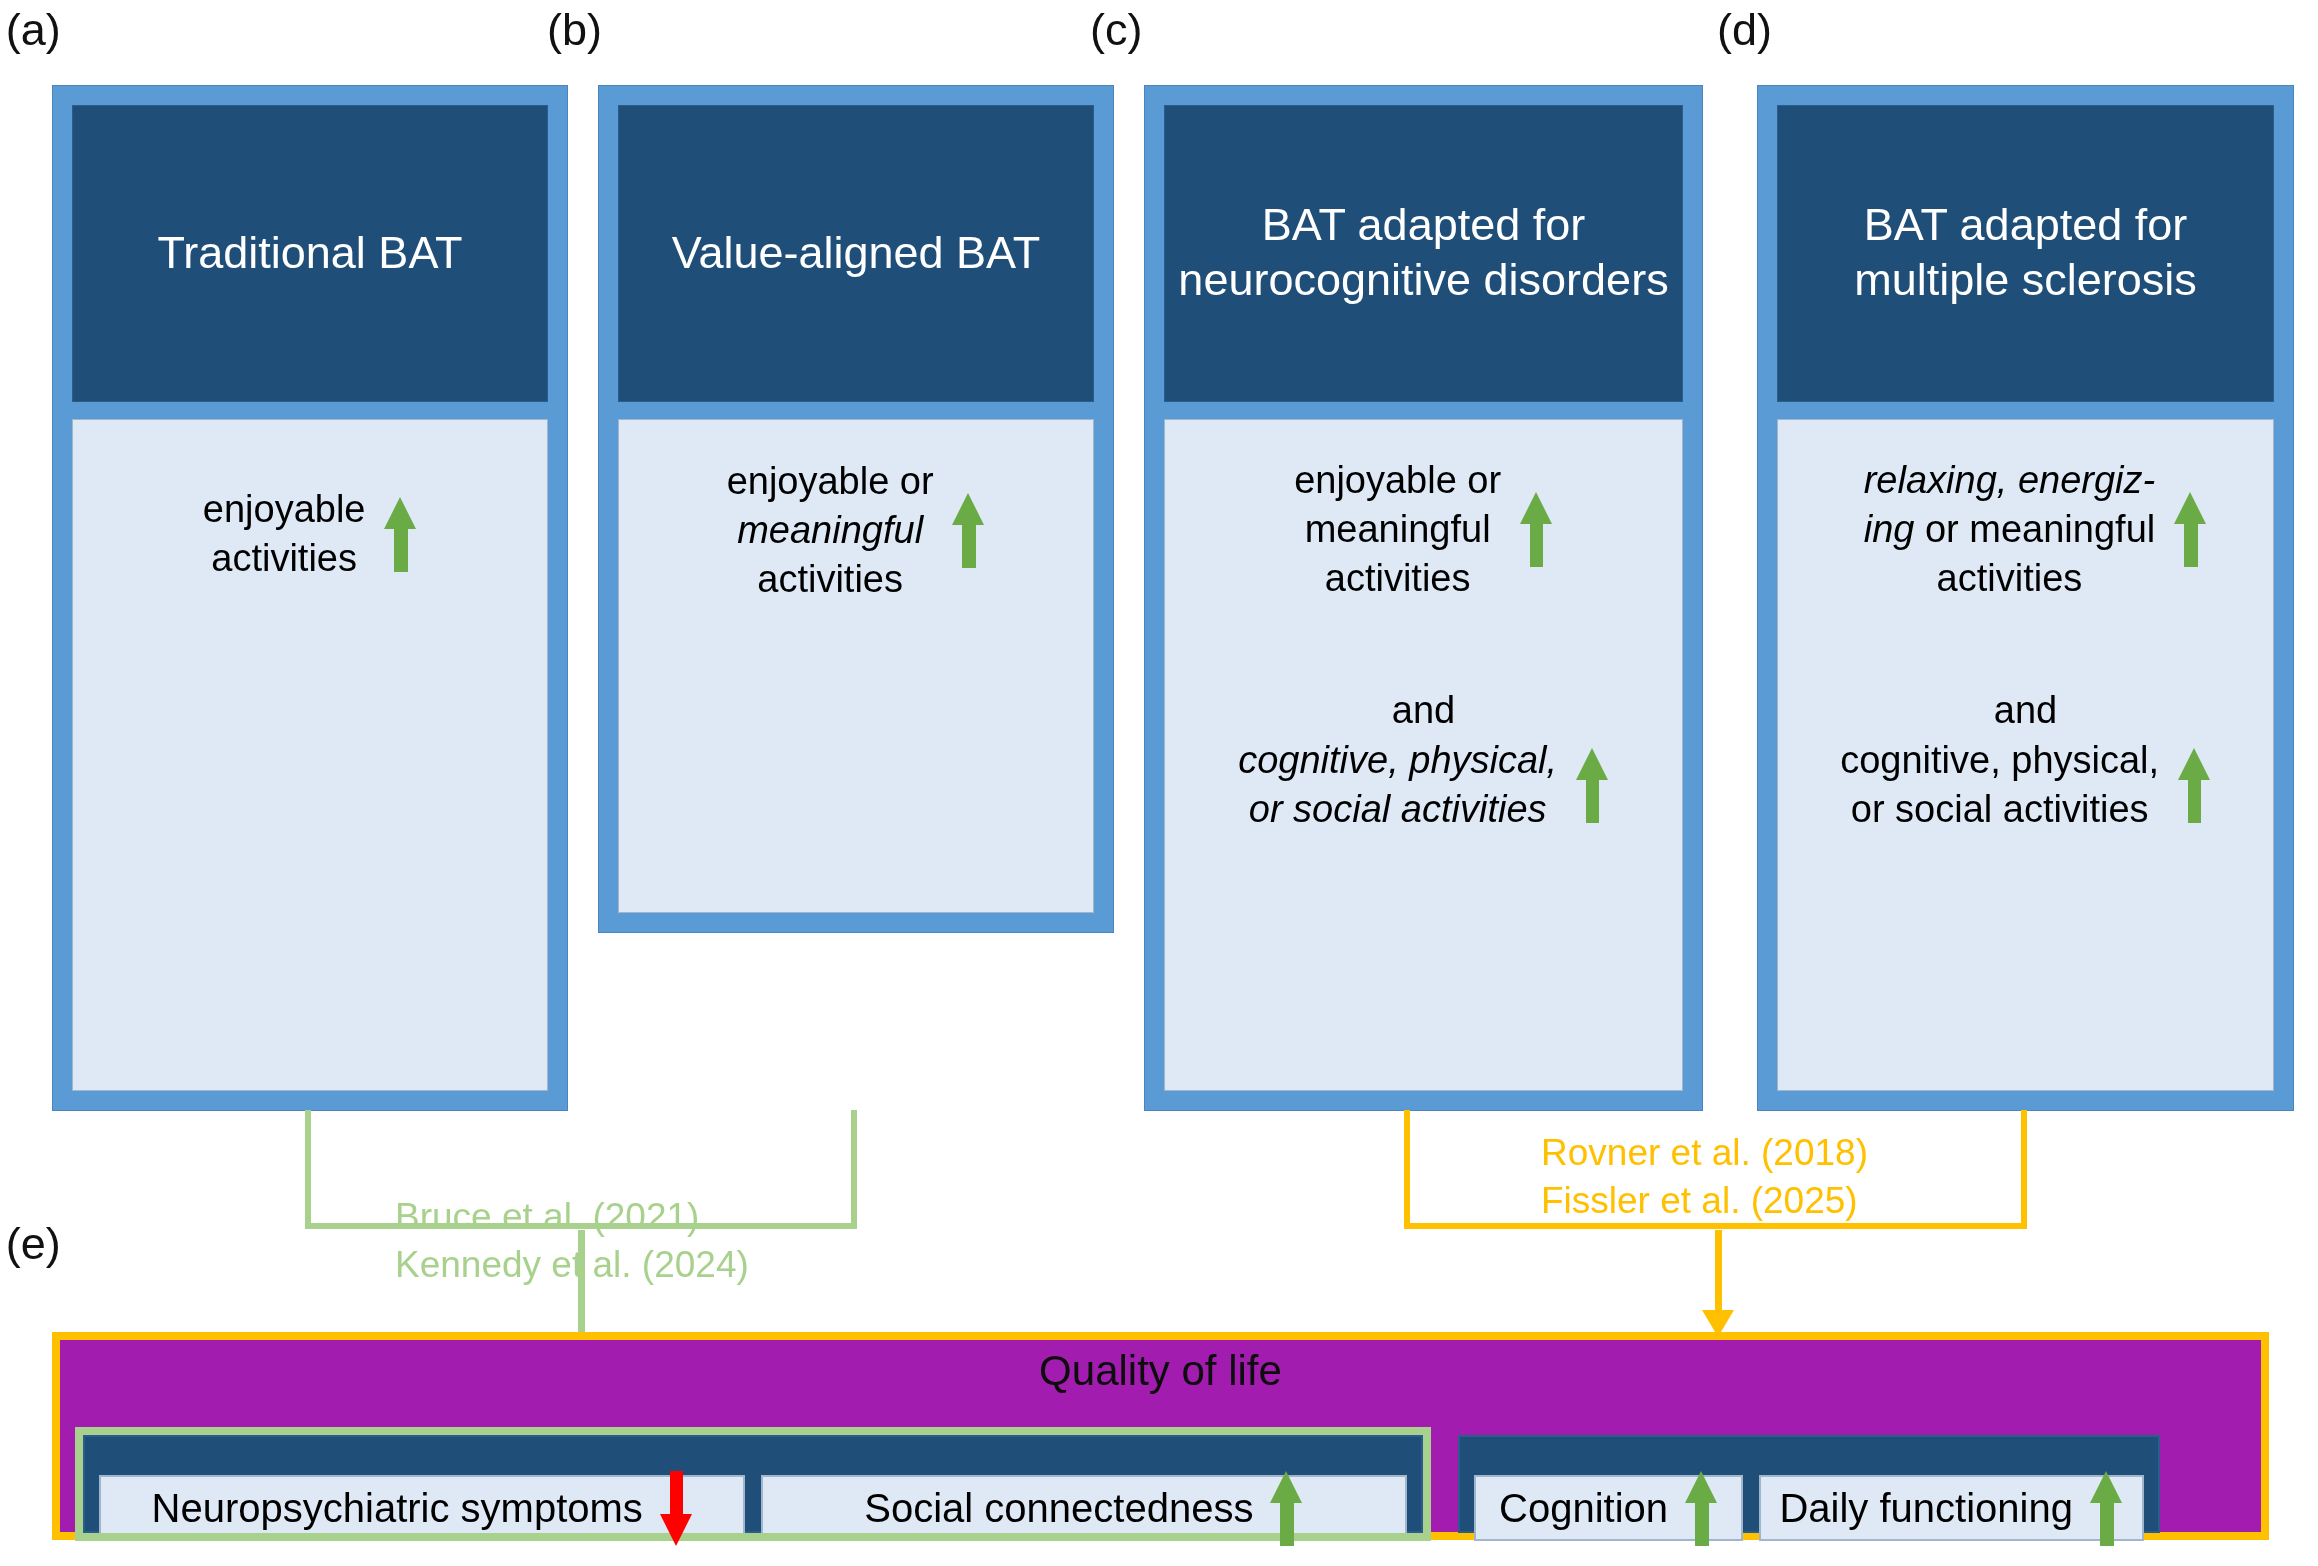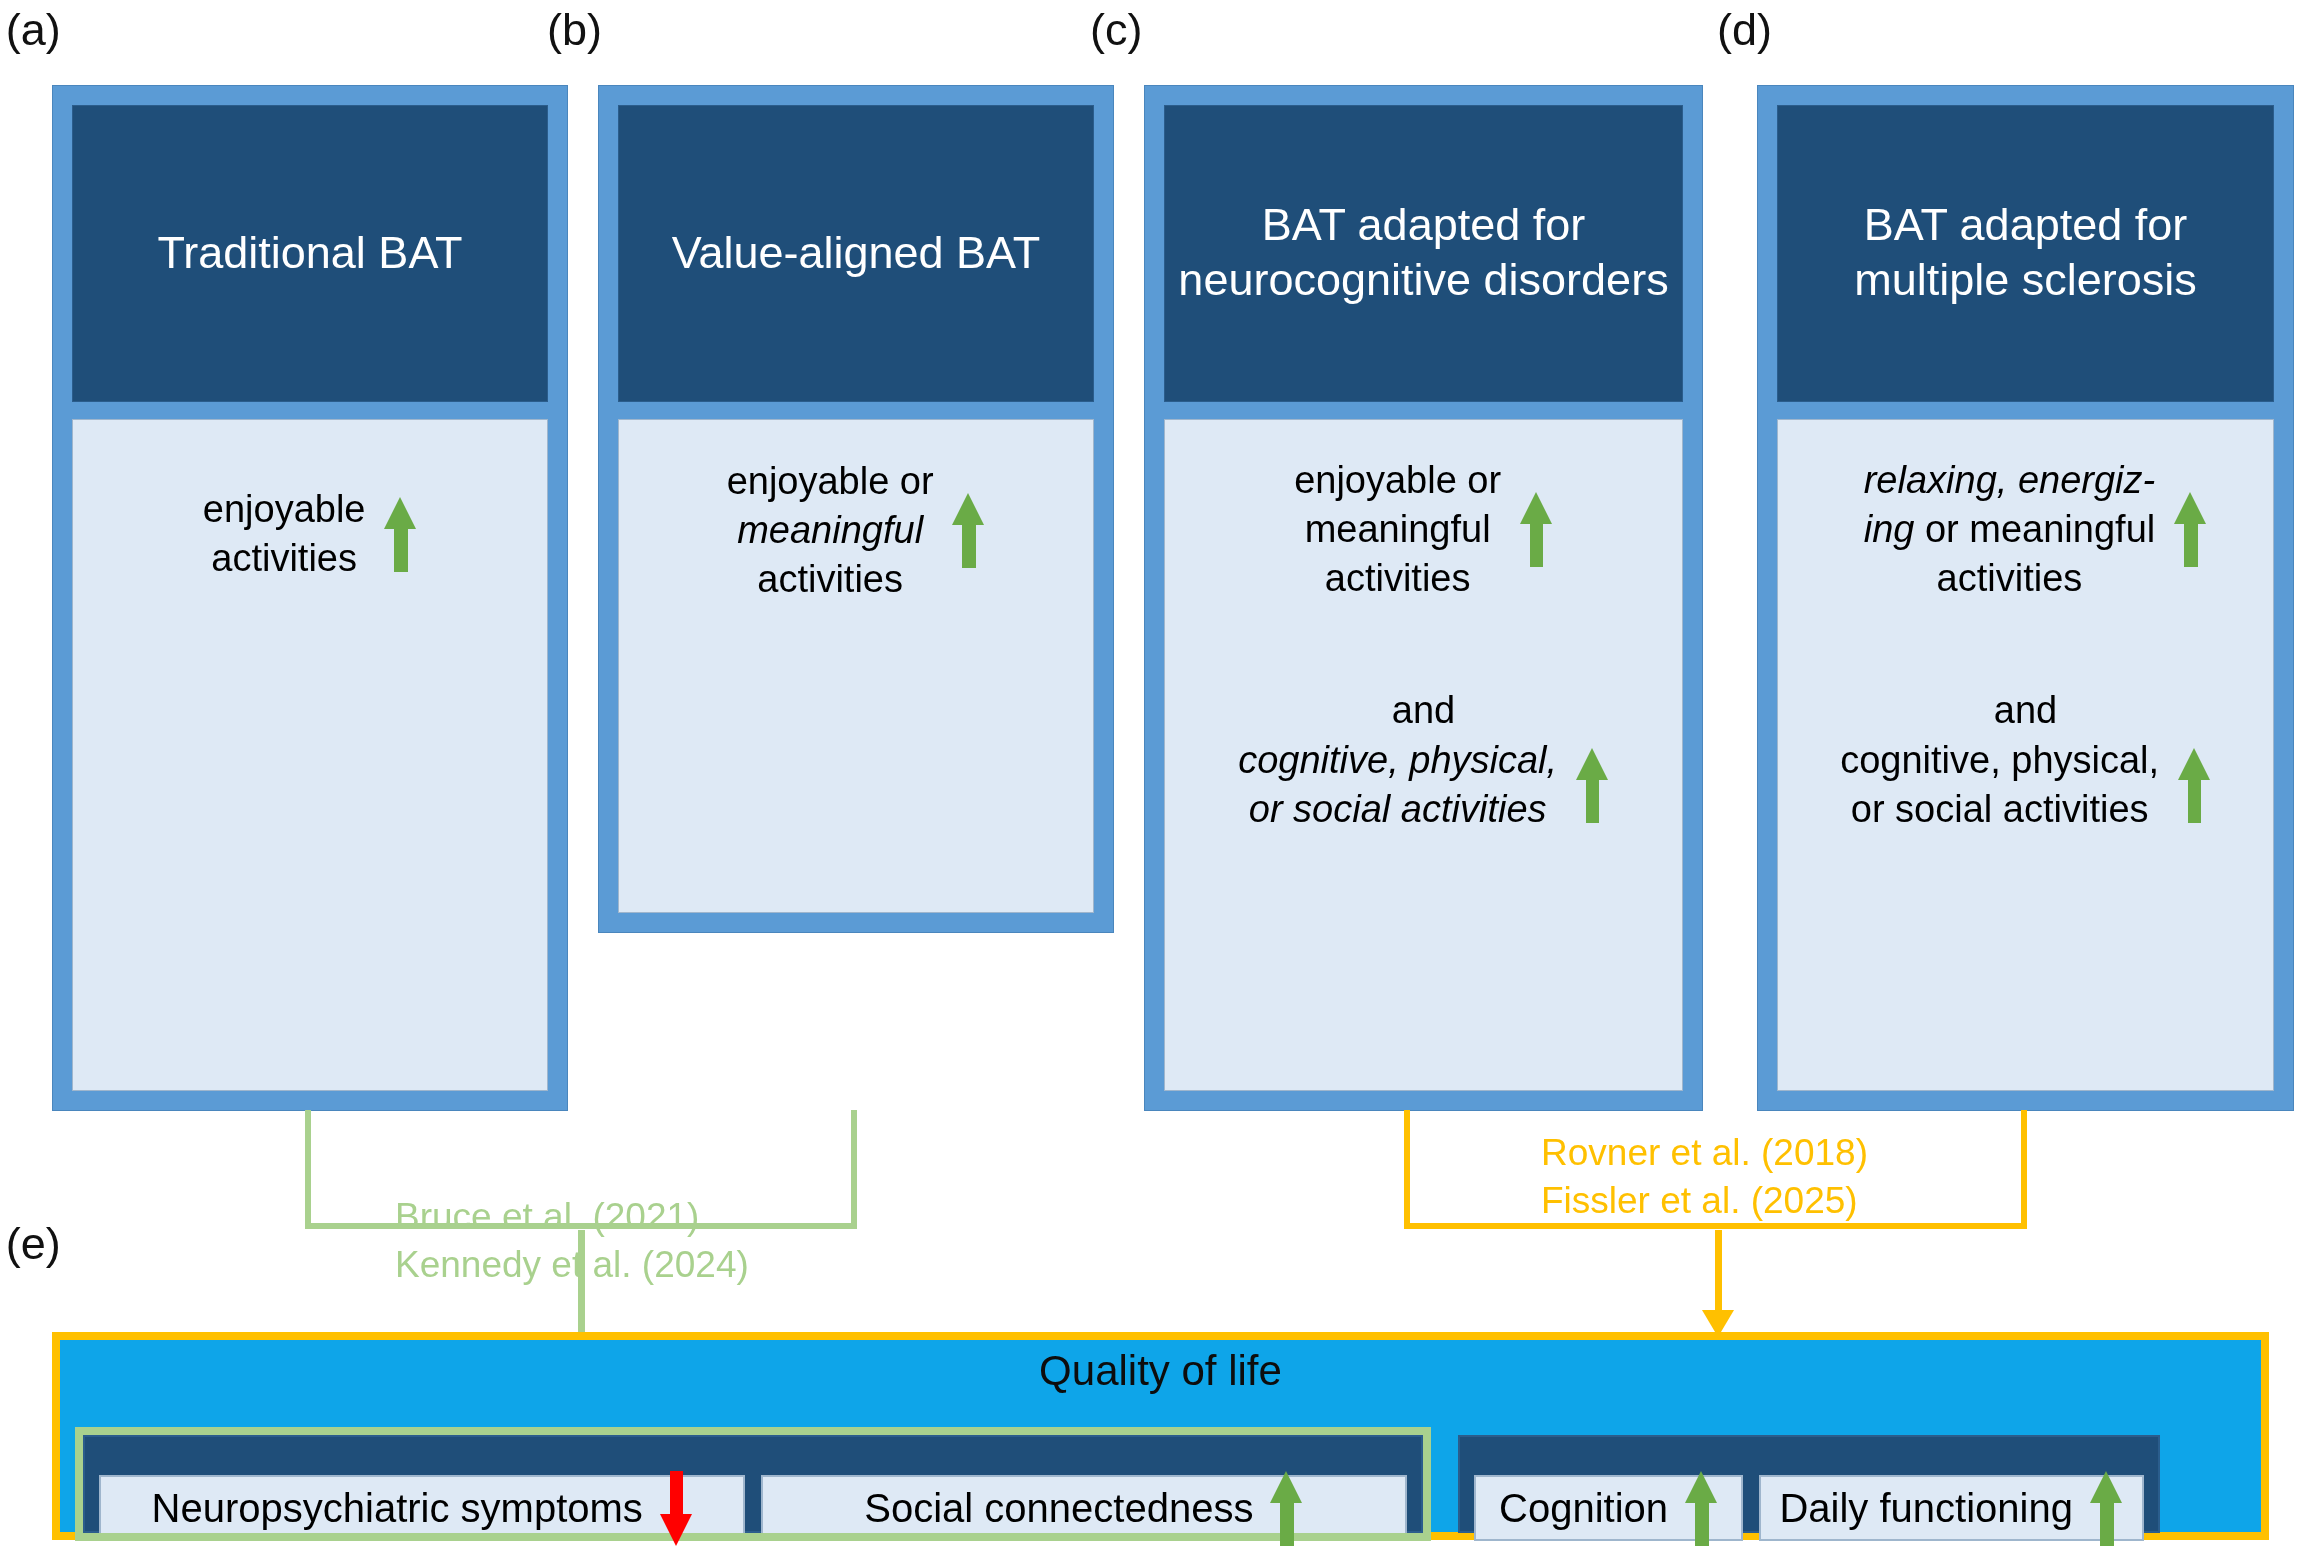--- a/index.html
+++ b/index.html
@@ -49,21 +49,21 @@
   .tip{position:absolute;width:0;height:0;}
   .tip.green{border-left:16px solid transparent;border-right:16px solid transparent;border-top:27px solid #A9D18E;}
   .tip.orange{border-left:16px solid transparent;border-right:16px solid transparent;border-top:27px solid #FFC000;}
 
   .cite{position:absolute;font-size:37px;line-height:1.30;white-space:nowrap;}
   .cite.green{color:#A9D18E;}
   .cite.orange{color:#FFC000;}
 
   
   #outcome{position:absolute;left:52px;top:1332px;width:2217px;height:208px;
-           background:#0ea5e9;border:8.6px solid #FFC000;box-sizing:border-box;}
+           background:#a21caf;border:8.6px solid #FFC000;box-sizing:border-box;}
   #qol-title{position:absolute;left:0;top:7.2px;width:100%;text-align:center;
              font-size:42px;color:#0d0d0d;}
   .group{position:absolute;box-sizing:border-box;background:#1F4E79;
          border:2.2px solid #2b5d8c;display:flex;align-items:center;gap:16px;padding:14.4px;}
   .group.greenring{outline:8px solid #A9D18E;}
   .chip{flex:1;background:#DEE9F5;border:2.2px solid #9fb6cd;box-sizing:border-box;
         height:100%;display:flex;align-items:center;justify-content:center;gap:17px;
         padding:0 18.7px;margin-top:48px;}
   .chip .label{font-size:40px;color:#000;white-space:nowrap;}
 </style>

